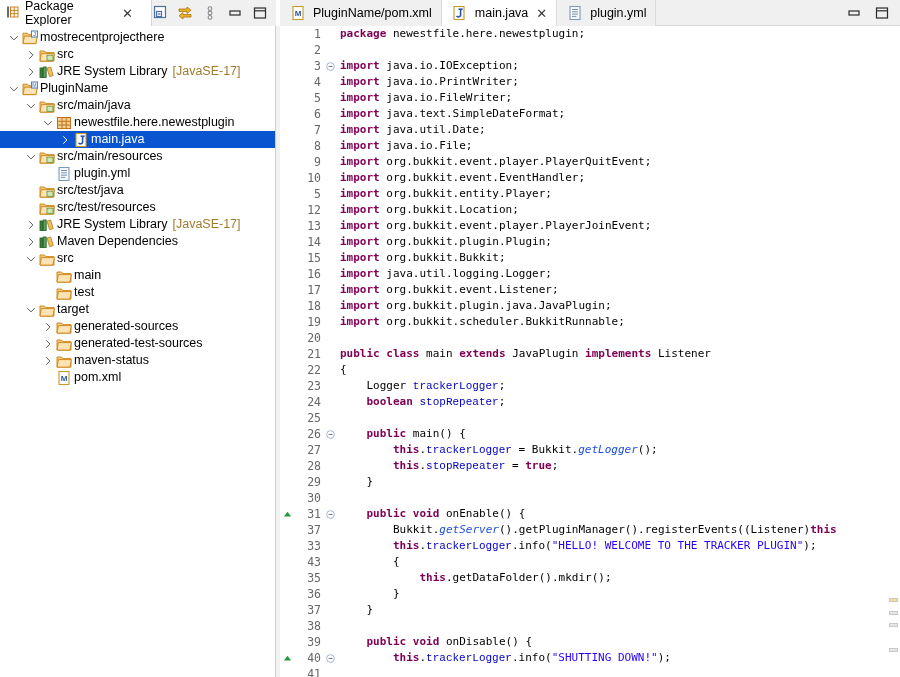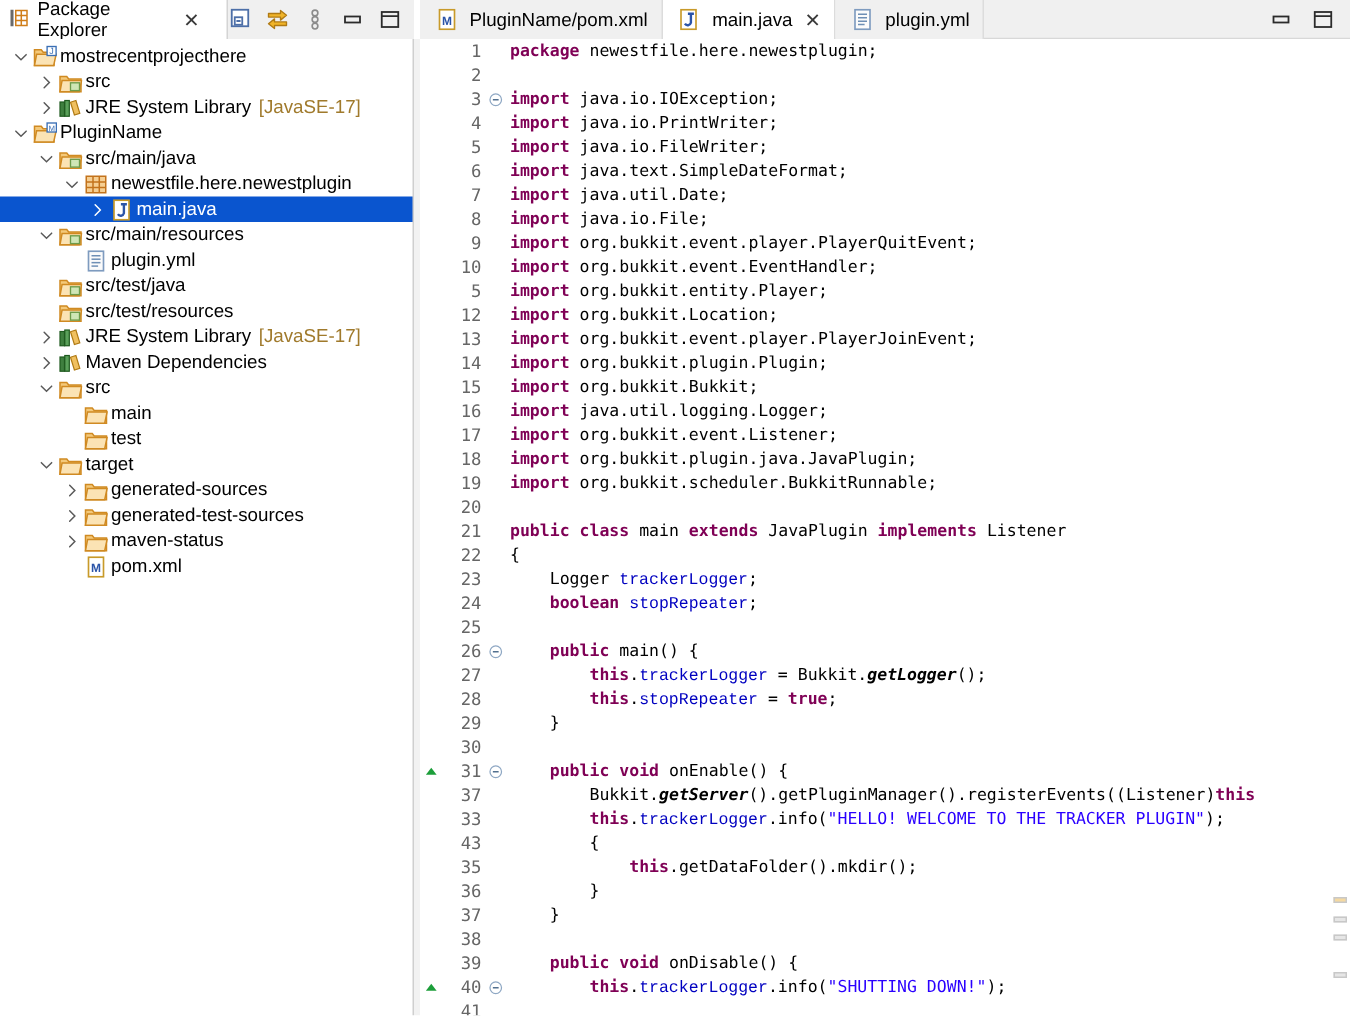--- a/index.html
+++ b/index.html
@@ -166,21 +166,21 @@
     cursor: pointer;
   }
   .mark {
     height: 16px; display:flex; align-items:center; justify-content:flex-end;
     padding-right: 1px;
   }
   
   .k  { color: #7f0055; font-weight: bold; }   
   .s  { color: #2a00ff; }                       
   .f  { color: #0000c0; font-family: Liberation Mono, monospace; }                       
-  .m  { color: #000000; font-style: italic; font-weight: bold; }                       
+  .m  { color: #1d4ed8; font-style: italic; }                       
 
   .ovmark { position: absolute; right: 2px; width: 9px; height: 4px; }
 </style>
 </head>
 <body>
 
 <div id="app">
 
   <div id="explorer">
 

